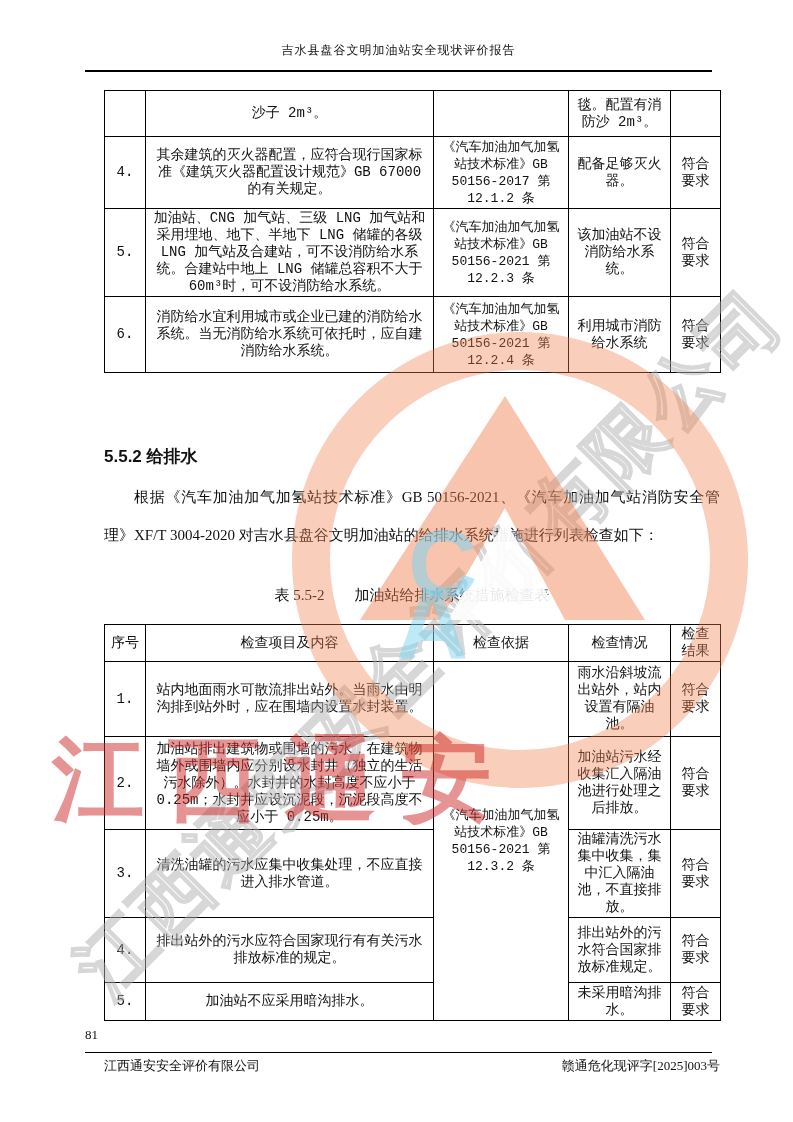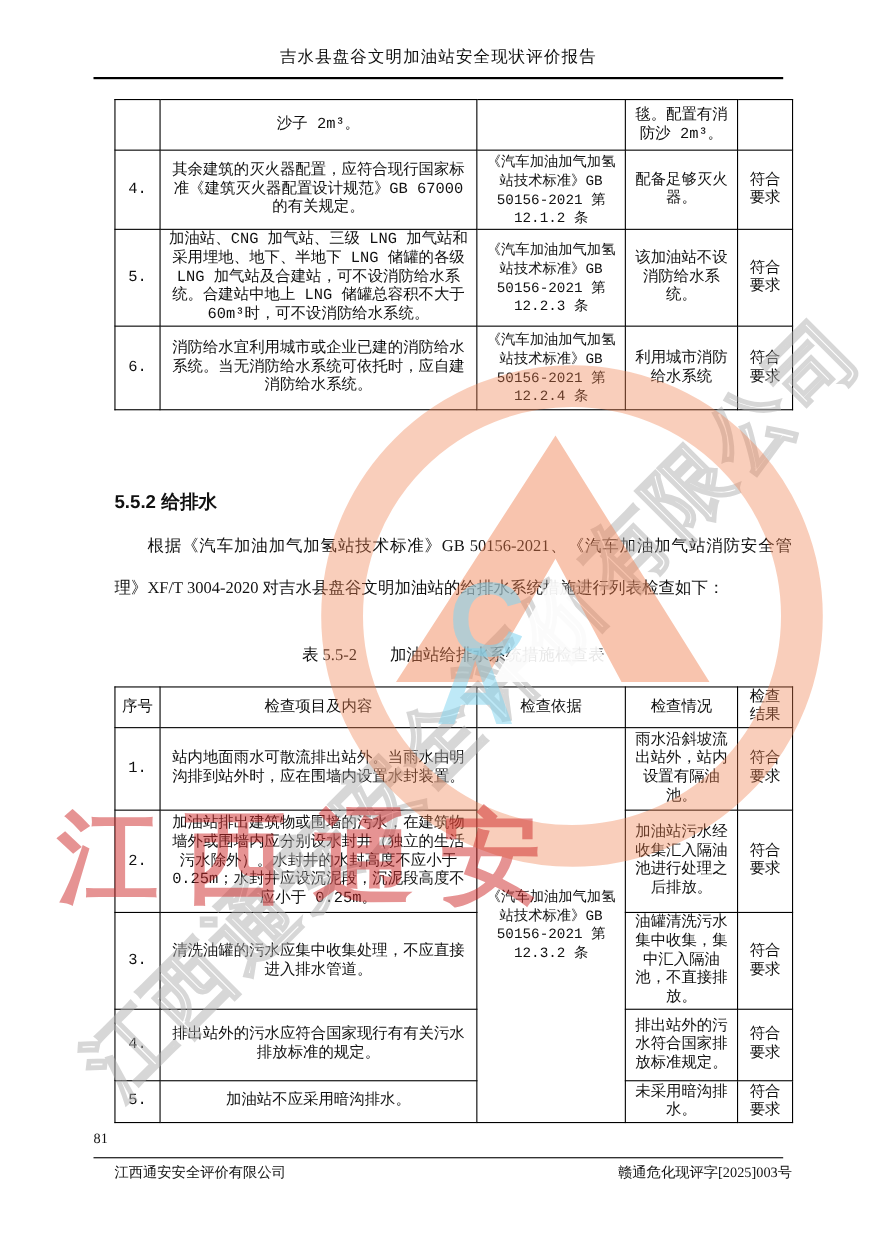--- a/index.html
+++ b/index.html
@@ -2,21 +2,21 @@
 <html><head>
 <meta charset="utf-8">
 <style>
   html,body{margin:0;padding:0;background:#e8e8e8;}
   .page{
     position:relative;width:793px;height:1122px;margin:0 auto;background:#ffffff;
     font-family:"Liberation Serif","DejaVu Serif",serif;color:#111;overflow:hidden;
   }
   
   .doc-title{position:absolute;top:42px;left:85px;width:627px;text-align:center;
-    font-size:15px;letter-spacing:1px;}
+    font-size:12px;letter-spacing:1px;}
   .header-rule{position:absolute;top:70px;left:85px;width:627px;height:2px;background:#000;}
   .page-number{position:absolute;top:1027px;left:85px;width:627px;font-size:13px;}
   .footer-rule{position:absolute;top:1052px;left:85px;width:627px;height:1px;background:#000;}
   .footer-row{position:absolute;top:1057px;left:104px;width:616px;display:flex;
     justify-content:space-between;font-size:13px;}
   
   .para{position:absolute;left:104px;width:616px;font-size:15px;line-height:38px;
     text-align:justify;text-indent:2em;}
   .para1{top:371px;}
   .para2{top:478px;}
@@ -81,21 +81,21 @@
       <tr style="height:46px">
         <td></td>
         <td>沙子 2m³。</td>
         <td class="basis-cell"></td>
         <td>毯。配置有消防沙 2m³。</td>
         <td></td>
       </tr>
       <tr style="height:72px">
         <td>4.</td>
         <td>其余建筑的灭火器配置，应符合现行国家标准《建筑灭火器配置设计规范》GB 67000 的有关规定。</td>
-        <td class="basis-cell">《汽车加油加气加氢站技术标准》GB 50156-2021 第 12.1.2 条</td>
+        <td class="basis-cell">《汽车加油加气加氢站技术标准》GB 50156-2017 第 12.1.2 条</td>
         <td>配备足够灭火器。</td>
         <td>符合要求</td>
       </tr>
       <tr style="height:86px">
         <td>5.</td>
         <td>加油站、CNG 加气站、三级 LNG 加气站和采用埋地、地下、半地下 LNG 储罐的各级 LNG 加气站及合建站，可不设消防给水系统。合建站中地上 LNG 储罐总容积不大于 60m³时，可不设消防给水系统。</td>
         <td class="basis-cell">《汽车加油加气加氢站技术标准》GB 50156-2021 第 12.2.3 条</td>
         <td>该加油站不设消防给水系统。</td>
         <td>符合要求</td>
       </tr>

